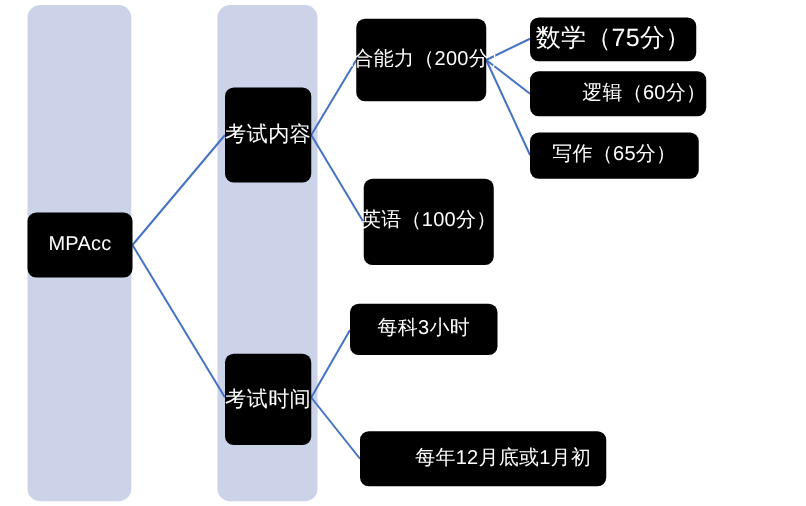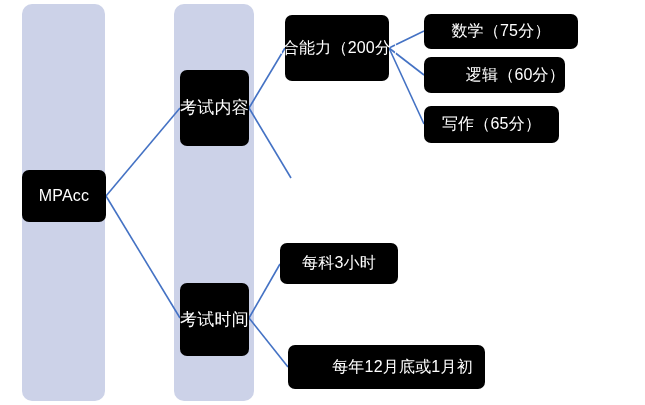--- a/index.html
+++ b/index.html
@@ -49,21 +49,21 @@
   }
   .node .line {
     display: block;
     white-space: nowrap;
   }
   .n-root      { left: 22px;  top: 170px; width: 84px;  height: 52px;  font-size: 16px; }
   .n-branch    { left: 180px; top: 70px;  width: 69px;  height: 76px;  font-size: 17px; }
   .n-branch2   { left: 180px; top: 283px; width: 69px;  height: 73px;  font-size: 17px; }
   .n-comp      { left: 285px; top: 15px;  width: 104px; height: 66px;  font-size: 16px; }
   .n-eng       { left: 291px; top: 143px; width: 104px; height: 69px;  font-size: 16px; }
-  .n-math      { left: 424px; top: 14px;  width: 154px; height: 35px;  font-size: 16px; }
+  .n-math      { left: 424px; top: 14px;  width: 133px; height: 35px;  font-size: 20px; }
   .n-logic     { left: 424px; top: 57px;  width: 141px; height: 36px;  font-size: 16px; justify-content: flex-end; }
   .n-writing   { left: 424px; top: 106px; width: 135px; height: 37px;  font-size: 16px; }
   .n-hours     { left: 280px; top: 243px; width: 118px; height: 41px;  font-size: 16px; }
   .n-month     { left: 288px; top: 345px; width: 197px; height: 44px;  font-size: 16px; padding-left: 32px; }
 </style>
 </head>
 <body>
 
 <div id="canvas">
 
@@ -96,20 +96,24 @@
   <div class="node n-branch2">
     <span class="line">考试</span>
     <span class="line">时间</span>
   </div>
 
   <div class="node n-comp">
     <span class="line">综合能力</span>
     <span class="line">（200分）</span>
   </div>
 
+  <div class="node n-eng">
+    <span class="line">英语</span>
+    <span class="line">（100分）</span>
+  </div>
 
   <div class="node n-math">
     <span class="line">数学（75分）</span>
   </div>
 
   <div class="node n-logic">
     <span class="line">逻辑（60分）</span>
   </div>
 
   <div class="node n-writing">

